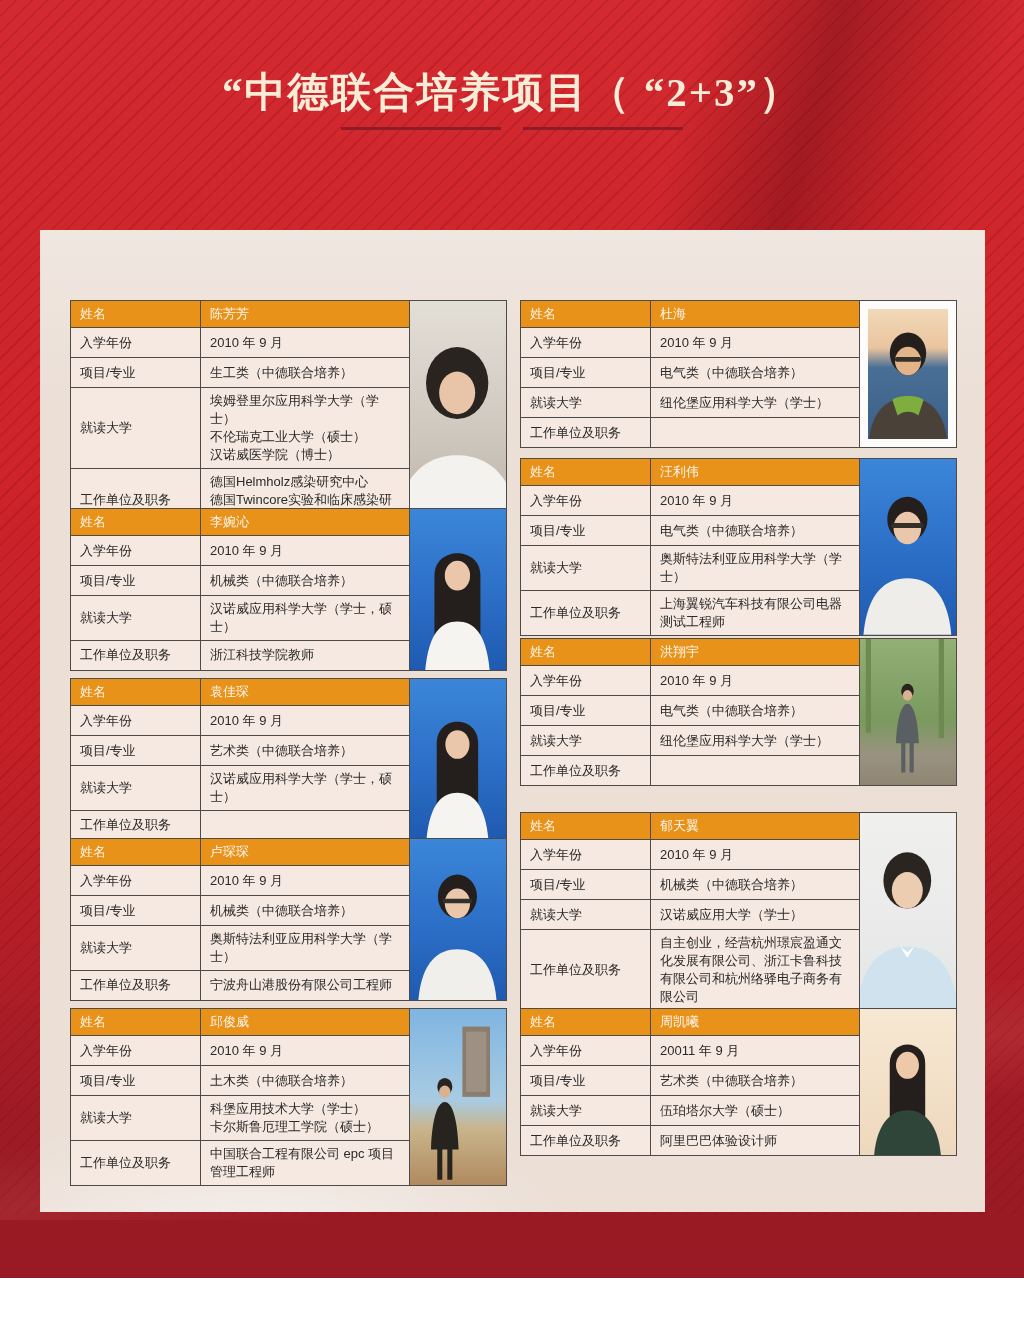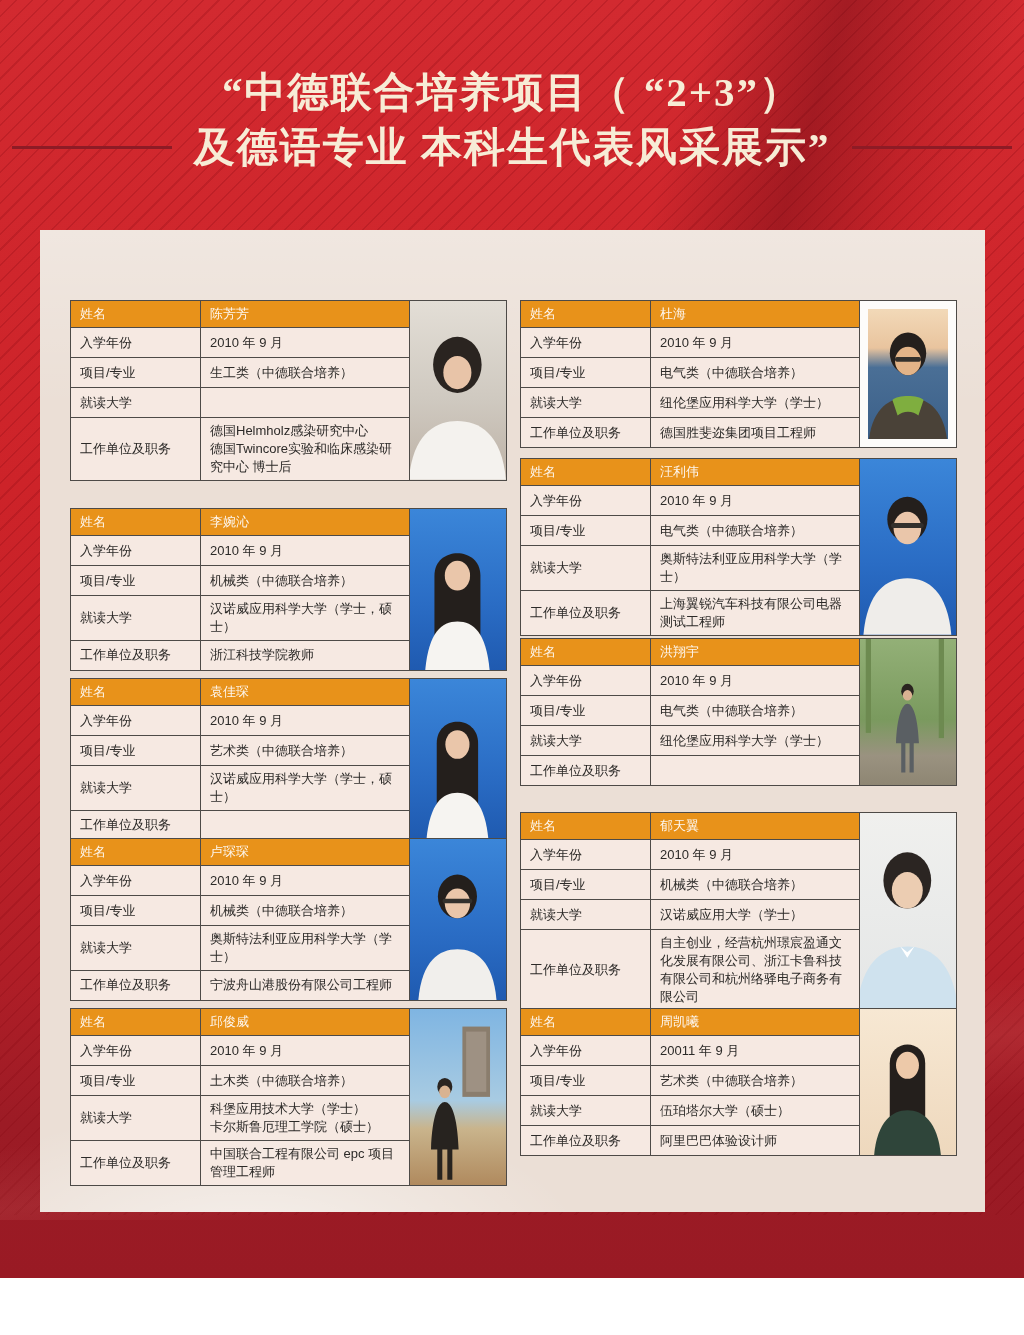--- a/index.html
+++ b/index.html
@@ -66,21 +66,20 @@
 
 <div class="page">
   <div class="stripes"></div>
   <div class="sweep"></div>
   <div class="sheen"></div>
 
   <div class="title">
     <div class="t1">“中德联合培养项目（ “2+3”）</div>
     <div class="t2row">
       <span class="hline"></span>
-      <div class="t2">及德语专业 本科生代表风采展示”</div>
       <span class="hline"></span>
     </div>
   </div>
 
   <div class="panel">
 
     <div class="card pos-l1">
       <div class="tbl">
         <div class="tr th">
           <div class="td lbl">姓名</div>
@@ -89,20 +88,23 @@
         <div class="tr">
           <div class="td lbl">入学年份</div>
           <div class="td val">2010 年 9 月</div>
         </div>
         <div class="tr">
           <div class="td lbl">项目/专业</div>
           <div class="td val">生工类（中德联合培养）</div>
         </div>
         <div class="tr">
           <div class="td lbl">就读大学</div>
+          <div class="td val">埃姆登里尔应用科学大学（学士）
+不伦瑞克工业大学（硕士）
+汉诺威医学院（博士）</div>
         </div>
         <div class="tr">
           <div class="td lbl">工作单位及职务</div>
           <div class="td val">德国Helmholz感染研究中心
 德国Twincore实验和临床感染研究中心 博士后</div>
         </div>
       </div>
       <div class="photo ph-lab" title="女生，实验室白大褂照片">
         <svg class="sil" viewBox="0 0 97 140" preserveAspectRatio="xMidYMax slice">
           <ellipse cx="48" cy="50" rx="19" ry="22" fill="#2a2420"></ellipse>
@@ -256,21 +258,20 @@
         <div class="tr">
           <div class="td lbl">项目/专业</div>
           <div class="td val">电气类（中德联合培养）</div>
         </div>
         <div class="tr">
           <div class="td lbl">就读大学</div>
           <div class="td val">纽伦堡应用科学大学（学士）</div>
         </div>
         <div class="tr">
           <div class="td lbl">工作单位及职务</div>
-          <div class="td val">德国胜斐迩集团项目工程师</div>
         </div>
       </div>
       <div class="photo ph-sea" title="男生，海边日落照片，戴眼镜">
         <div class="pimg">
           <svg class="sil" viewBox="0 0 80 100" preserveAspectRatio="xMidYMax slice">
             <ellipse cx="40" cy="34" rx="14" ry="16" fill="#241f1c"></ellipse>
             <ellipse cx="40" cy="40" rx="10" ry="11" fill="#e3b astonishing88"></ellipse>
             <ellipse cx="40" cy="40" rx="10" ry="11" fill="#e3b488"></ellipse>
             <rect x="30" y="37" width="20" height="3.5" rx="1.5" fill="#33302c"></rect>
             <path d="M10,100 C13,76 26,68 40,68 C54,68 67,76 70,100 Z" fill="#4a4238"></path>

